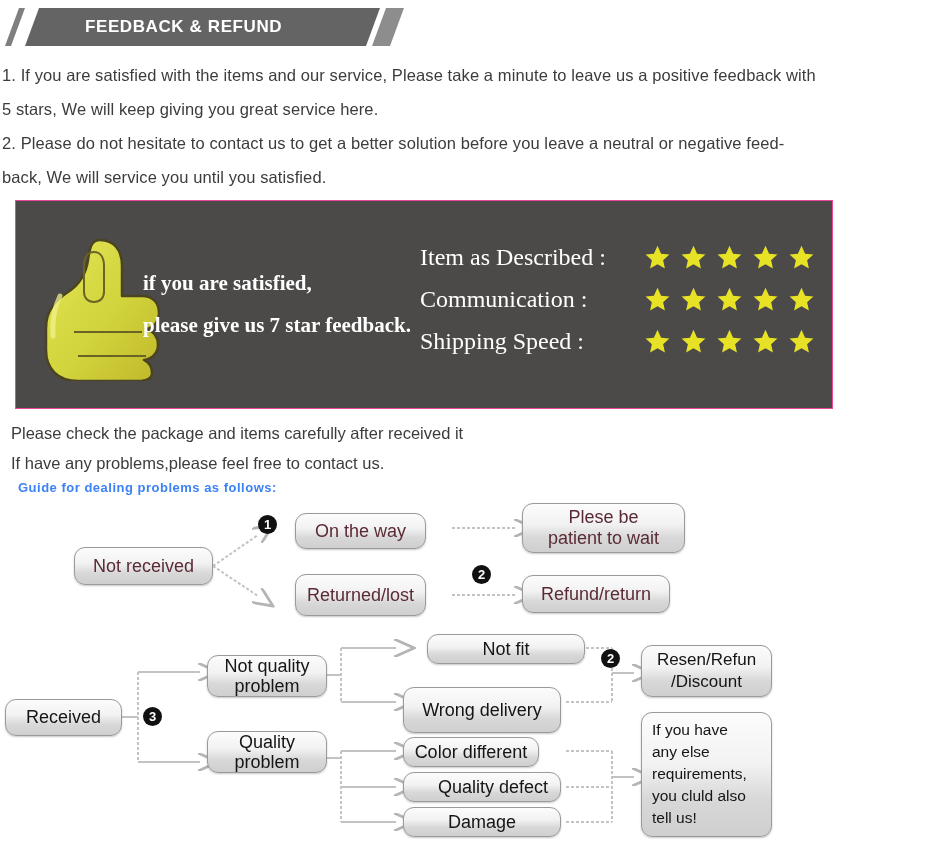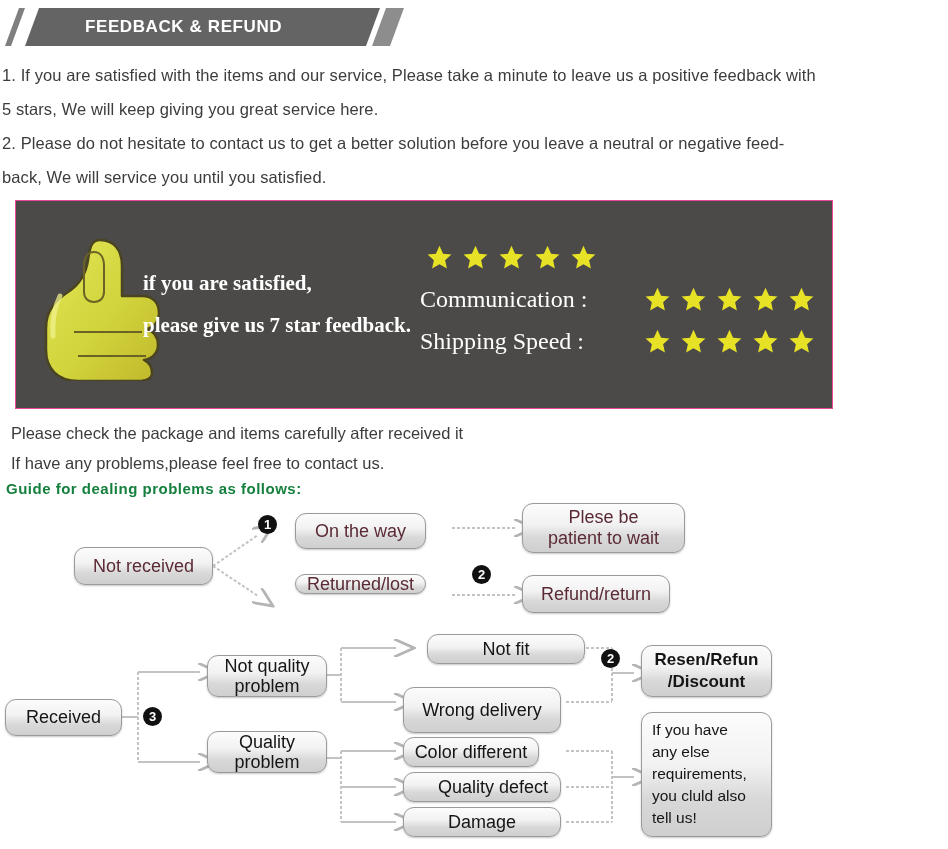--- a/index.html
+++ b/index.html
@@ -143,25 +143,25 @@
   }
   .midtext p {
     margin: 0;
     font-size: 16.5px;
     line-height: 30px;
     color: #3c3c3c;
     white-space: nowrap;
   }
   .guide-note {
     position: absolute;
-    left: 6px;
+    left: 18px;
     top: 480px;
-    font-size: 15px;
+    font-size: 13px;
     font-weight: bold;
-    color: #15803d;
+    color: #3b82f6;
     letter-spacing: 0.5px;
     white-space: nowrap;
   }
 
   
   .flow {
     position: absolute;
     left: 0;
     top: 0;
     width: 948px;
@@ -242,20 +242,21 @@
     </svg>
   </div>
   <div class="fb-text">
     <div>if you are satisfied,</div>
     <div>please give us 7 star feedback.</div>
   </div>
 </div>
 
 <div class="ratings">
   <div class="rating-row">
+    <span class="rating-label">Item as Described :</span>
     <span class="stars">
       <svg class="star" viewBox="0 0 24 24">
           <polygon points="12,1.6 15.2,8.6 22.6,9.4 17,14.4 18.6,21.8 12,18 5.4,21.8 7,14.4 1.4,9.4 8.8,8.6" fill="#e8e226"></polygon>
         </svg>
       <svg class="star" viewBox="0 0 24 24">
           <polygon points="12,1.6 15.2,8.6 22.6,9.4 17,14.4 18.6,21.8 12,18 5.4,21.8 7,14.4 1.4,9.4 8.8,8.6" fill="#e8e226"></polygon>
         </svg>
       <svg class="star" viewBox="0 0 24 24">
           <polygon points="12,1.6 15.2,8.6 22.6,9.4 17,14.4 18.6,21.8 12,18 5.4,21.8 7,14.4 1.4,9.4 8.8,8.6" fill="#e8e226"></polygon>
         </svg>
@@ -357,21 +358,21 @@
   <path d="M612,751 L612,822" stroke="#c3c3c3" stroke-width="2" fill="none" stroke-dasharray="3 2"></path>
   <path d="M612,777 L634,777" stroke="#c3c3c3" stroke-width="2" fill="none" marker-end="url(#ah)"></path>
 </svg>
 
 <div class="fbox maroon" style="left:74px; top:547px; width:139px; height:38px;">Not received</div>
 
 <div class="badge" style="left:258px; top:515px;">1</div>
 
 <div class="fbox maroon" style="left:295px; top:513px; width:131px; height:36px;">On the way</div>
 
-<div class="fbox maroon" style="left:295px; top:574px; width:131px; height:20px;">Returned/lost</div>
+<div class="fbox maroon" style="left:295px; top:574px; width:131px; height:42px;">Returned/lost</div>
 
 <div class="fbox maroon" style="left:522px; top:503px; width:163px; height:50px; flex-direction:column;">
   <span>Plese be</span>
   <span>patient to wait</span>
 </div>
 
 <div class="badge" style="left:472px; top:565px;">2</div>
 
 <div class="fbox maroon" style="left:522px; top:575px; width:148px; height:38px;">Refund/return</div>
 
@@ -394,21 +395,21 @@
 <div class="fbox" style="left:403px; top:687px; width:158px; height:46px;">Wrong delivery</div>
 
 <div class="fbox" style="left:403px; top:737px; width:136px; height:30px;text-align:right;">Color different</div>
 
 <div class="fbox" style="left:403px; top:772px; width:158px; height:30px;padding-left:28px;">Quality defect</div>
 
 <div class="fbox" style="left:403px; top:807px; width:158px; height:30px;">Damage</div>
 
 <div class="badge" style="left:601px; top:649px;">2</div>
 
-<div class="fbox" style="left:641px; top:645px; width:131px; height:52px; flex-direction:column; line-height:22px; font-size:17px;font-weight:bold;">
+<div class="fbox" style="left:641px; top:645px; width:131px; height:52px; flex-direction:column; line-height:22px; font-size:17px;">
   <span>Resen/Refun</span>
   <span>/Discount</span>
 </div>
 
 <div class="fbox leftal" style="left:641px; top:712px; width:131px; height:125px; flex-direction:column; align-items:flex-start; line-height:22px; font-size:15.5px; padding-top:6px;">
   <span>If you have</span>
   <span>any else</span>
   <span>requirements,</span>
   <span>you cluld also</span>
   <span>tell us!</span>

